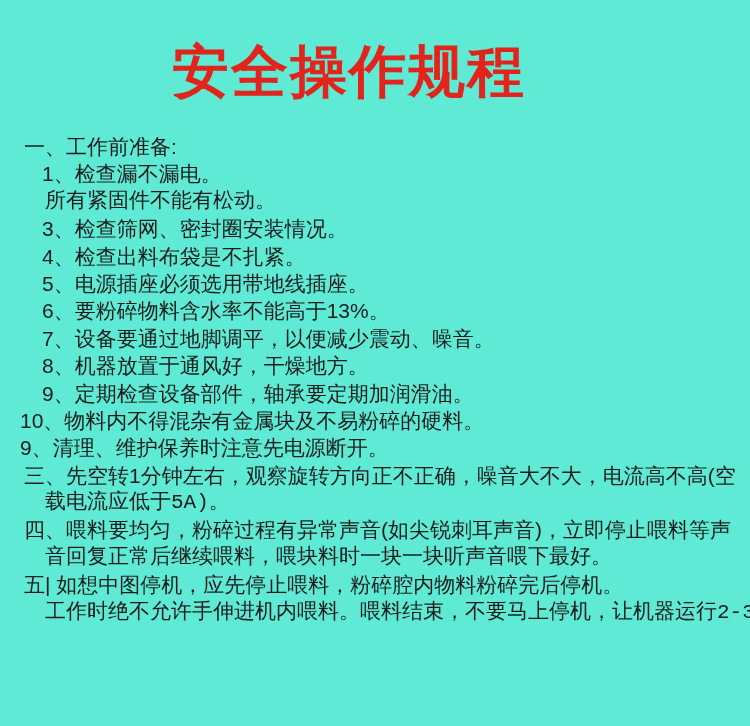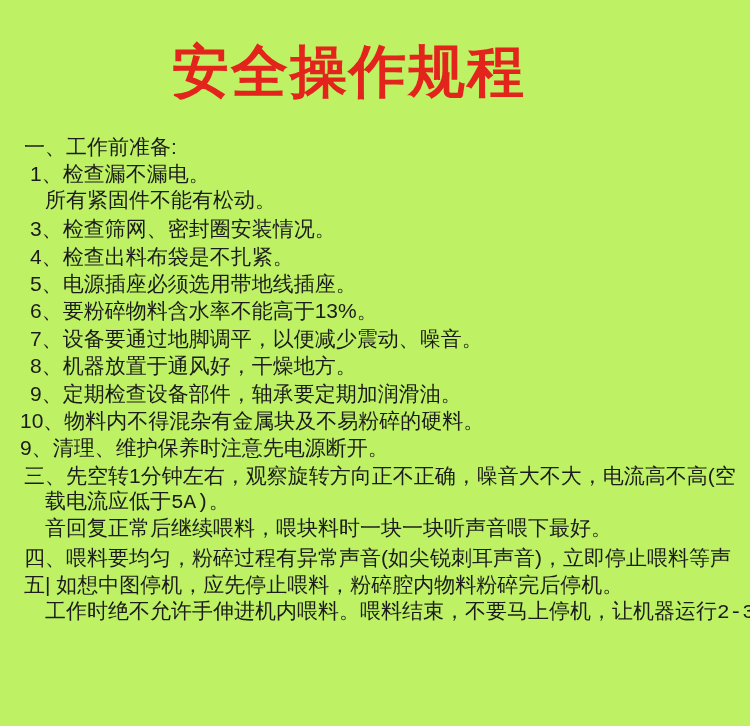--- a/index.html
+++ b/index.html
@@ -10,21 +10,21 @@
     width: 750px;
     height: 726px;
     background: #ffffff;
     overflow: hidden;
     position: relative;
     font-family: "Liberation Sans", "DejaVu Sans", sans-serif;
   }
   .page {
     position: absolute;
     inset: 0;
-    background: #bef264;
+    background: #5eead4;
   }
   .title {
     position: absolute;
     top: 38px;
     left: 0;
     width: 750px;
     text-align: center;
     transform: translateX(-26px);
     font-size: 57px;
     line-height: 66px;
@@ -40,21 +40,21 @@
   }
   .line {
     height: 27.4px;
     line-height: 27.4px;
     font-size: 21px;
     color: #1c1c1c;
     white-space: nowrap;
     font-weight: 500;
   }
   .line.section { padding-left: 24px; }
-  .line.item    { padding-left: 30px; }
+  .line.item    { padding-left: 42px; }
   .line.item2   { padding-left: 20px; }
   .line.cont    { padding-left: 45px; font-family: Liberation Mono, monospace; }
 </style>
 </head>
 <body>
 
 <div class="page">
   <div class="title" style="color: rgb(227, 36, 28);">安全操作规程</div>
   <div class="content">
       <div class="line section">一、工作前准备:</div>
@@ -64,18 +64,18 @@
       <div class="line item">4、检查出料布袋是不扎紧。</div>
       <div class="line item">5、电源插座必须选用带地线插座。</div>
       <div class="line item">6、要粉碎物料含水率不能高于13%。</div>
       <div class="line item">7、设备要通过地脚调平，以便减少震动、噪音。</div>
       <div class="line item">8、机器放置于通风好，干燥地方。</div>
       <div class="line item">9、定期检查设备部件，轴承要定期加润滑油。</div>
       <div class="line item2">10、物料内不得混杂有金属块及不易粉碎的硬料。</div>
       <div class="line item2">9、清理、维护保养时注意先电源断开。</div>
       <div class="line section">三、先空转1分钟左右，观察旋转方向正不正确，噪音大不大，电流高不高(空</div>
       <div class="line cont">载电流应低于5A)。</div>
+      <div class="line section">四、喂料要均匀，粉碎过程有异常声音(如尖锐刺耳声音)，立即停止喂料等声</div>
       <div class="line cont">音回复正常后继续喂料，喂块料时一块一块听声音喂下最好。</div>
-      <div class="line section">四、喂料要均匀，粉碎过程有异常声音(如尖锐刺耳声音)，立即停止喂料等声</div>
       <div class="line section">五| 如想中图停机，应先停止喂料，粉碎腔内物料粉碎完后停机。</div>
       <div class="line cont">工作时绝不允许手伸进机内喂料。喂料结束，不要马上停机，让机器运行2-3</div>
     </div>
 </div>
 
 </body></html>

